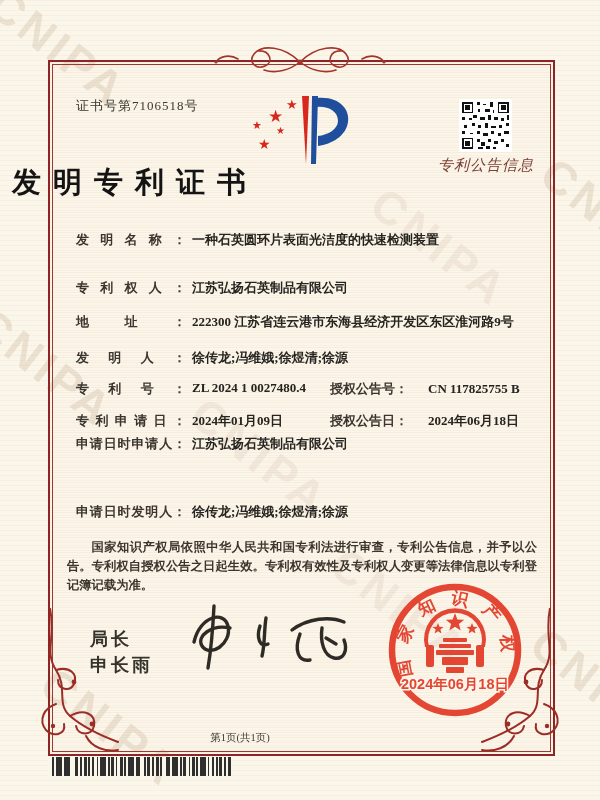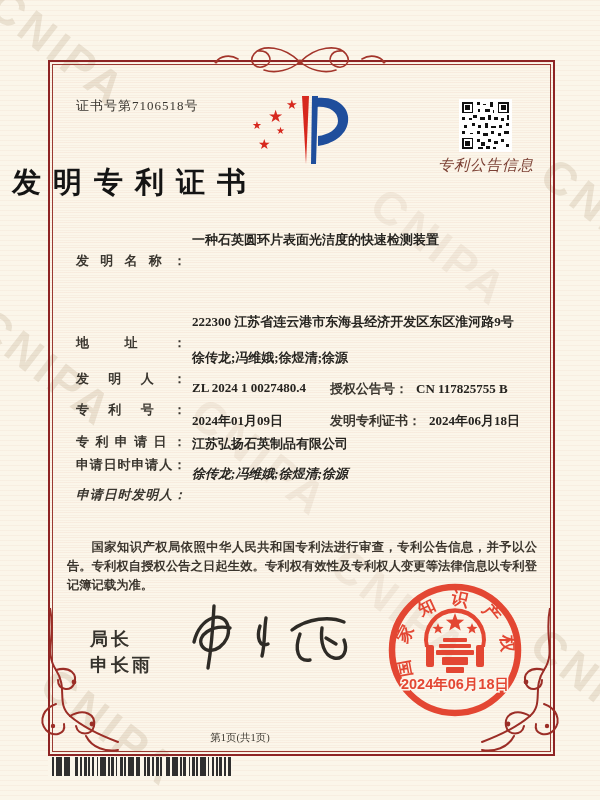--- a/index.html
+++ b/index.html
@@ -30,25 +30,25 @@
   .qr svg{display:block;width:100%;height:100%;}
   .qr-label{
     position:absolute;left:438px;top:156px;width:96px;text-align:right;
     font-size:15px;font-style:italic;color:#7b4034;letter-spacing:1px;font-weight:normal;
   }
   .title{
     position:absolute;left:0;top:163px;width:492px;text-align:left;
     font-size:29px;font-weight:bold;letter-spacing:12px;text-indent:12px;color:#141414;
   }
   .row{position:absolute;left:76px;width:460px;font-size:13px;color:#2f2c28;white-space:nowrap;}
-  .row .lbl{display:inline-block;width:110px;text-align:justify;text-align-last:justify;font-weight:600;color:#3a362f;vertical-align:top;margin-top:21px;}
+  .row .lbl{display:inline-block;width:110px;text-align:justify;text-align-last:justify;font-weight:600;color:#3a362f;vertical-align:top;}
   .row .val{display:inline-block;margin-left:6px;font-weight:600;color:#262420;}
   .row .col2{position:absolute;left:254px;top:0;}
   .row .lbl2{display:inline-block;font-weight:600;color:#3a362f;}
-  .row .val2{display:inline-block;margin-left:8px;font-weight:600;color:#262420;}
+  .row .val2{display:inline-block;margin-left:20px;font-weight:600;color:#262420;}
   .row.wrap{white-space:normal;}
   .legal{
     position:absolute;left:67px;top:538px;width:470px;
     font-size:12.3px;line-height:19px;text-align:justify;text-indent:2em;
     font-weight:600;color:#3b352d;
   }
   .director{position:absolute;left:90px;top:626px;font-size:18px;font-weight:700;color:#36332d;letter-spacing:3px;line-height:26px;
     font-family:"Liberation Sans","DejaVu Sans",sans-serif;}
   .sig{position:absolute;left:180px;top:600px;width:175px;height:75px;}
   .seal{position:absolute;left:386px;top:581px;width:138px;height:138px;opacity:.93;}
@@ -196,38 +196,41 @@
       </g>
     </svg>
   </div>
   <div class="qr-label">专利公告信息</div>
 
   <div class="title">发明专利证书</div>
 
   <div class="row wrap" style="top:231px;width:455px;">
     <span class="lbl">发明名称：</span><span class="val">一种石英圆环片表面光洁度的快速检测装置</span>
   </div>
+  <div class="row" style="top:279px;">
+    <span class="lbl">专利权人：</span><span class="val">江苏弘扬石英制品有限公司</span>
+  </div>
   <div class="row" style="top:313px;">
     <span class="lbl">地址：</span><span class="val">222300 江苏省连云港市东海县经济开发区东区淮河路9号</span>
   </div>
   <div class="row" style="top:349px;">
     <span class="lbl">发明人：</span><span class="val">徐传龙;冯维娥;徐煜清;徐源</span>
   </div>
   <div class="row" style="top:380px;">
     <span class="lbl">专利号：</span><span class="val">ZL 2024 1 0027480.4</span>
     <span class="col2"><span class="lbl2">授权公告号：</span><span class="val2">CN 117825755 B</span></span>
   </div>
   <div class="row" style="top:412px;">
     <span class="lbl">专利申请日：</span><span class="val">2024年01月09日</span>
-    <span class="col2"><span class="lbl2">发明专利证书：</span><span class="val2">2024年06月18日</span></span>
+    <span class="col2"><span class="lbl2">授权公告日：</span><span class="val2">2024年06月18日</span></span>
   </div>
   <div class="row" style="top:435px;">
     <span class="lbl">申请日时申请人：</span><span class="val">江苏弘扬石英制品有限公司</span>
   </div>
-  <div class="row" style="top:465px;font-style:italic;">
+  <div class="row" style="top:503px;">
     <span class="lbl">申请日时发明人：</span><span class="val">徐传龙;冯维娥;徐煜清;徐源</span>
   </div>
 
   <div class="legal">国家知识产权局依照中华人民共和国专利法进行审查，专利公告信息，并予以公告。专利权自授权公告之日起生效。专利权有效性及专利权人变更等法律信息以专利登记簿记载为准。</div>
 
   <div class="director">
     <div>局长</div>
     <div>申长雨</div>
   </div>
 

